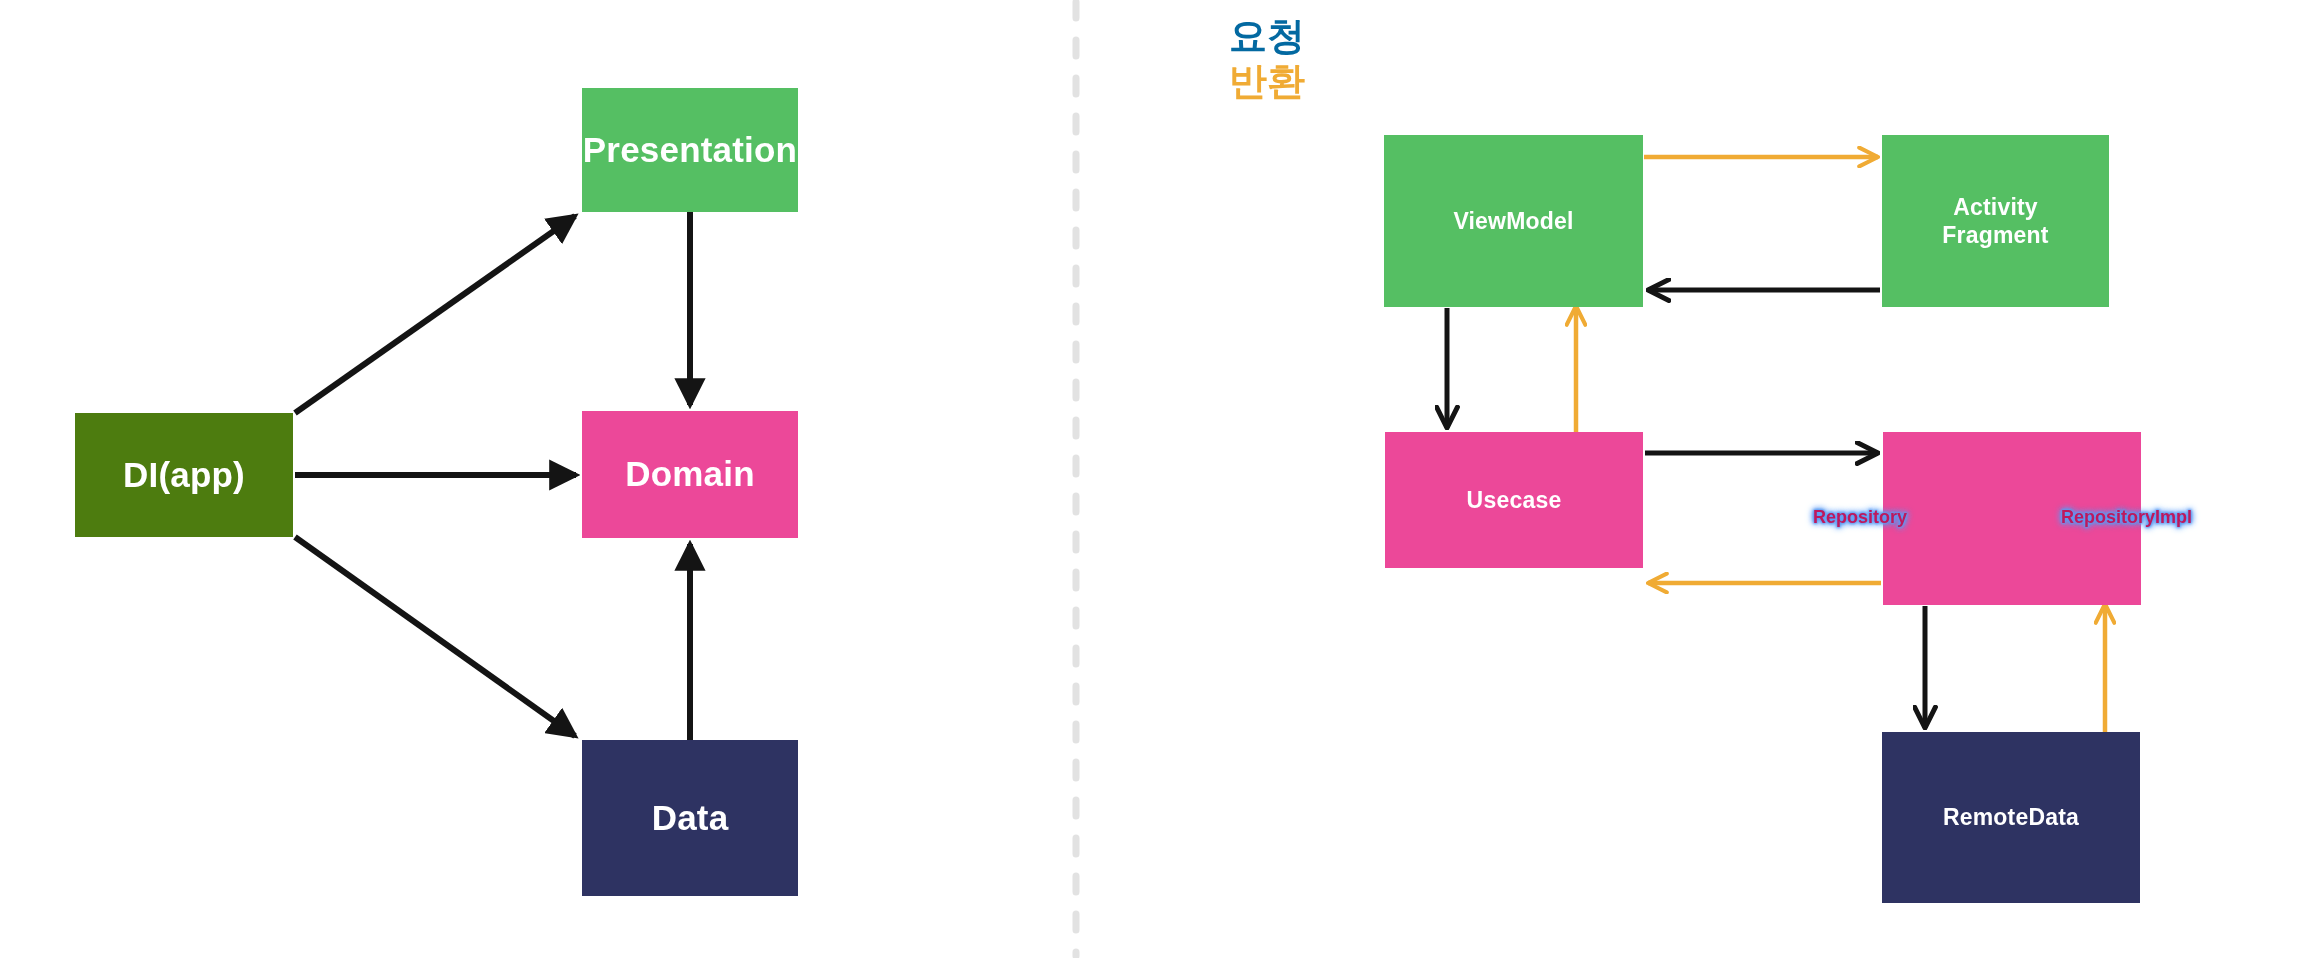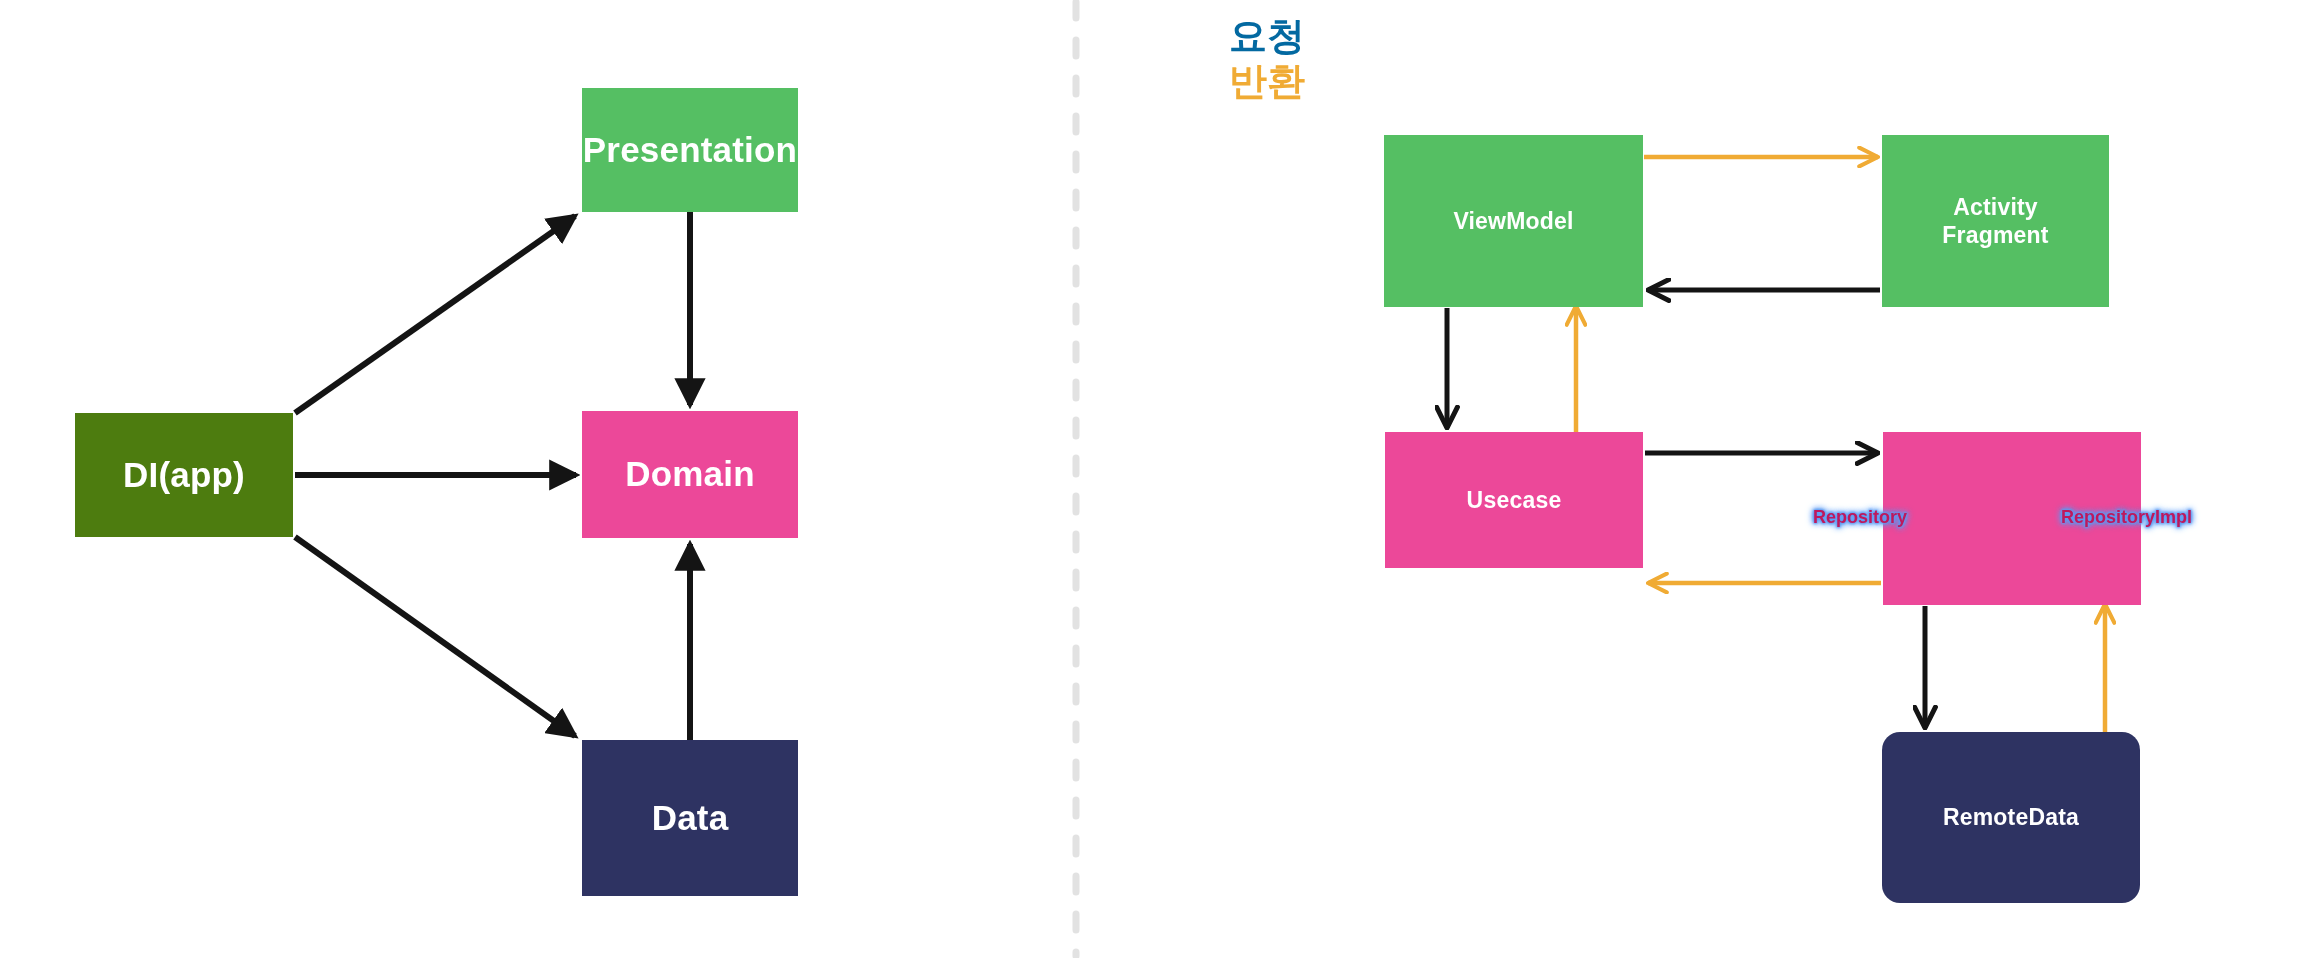--- a/index.html
+++ b/index.html
@@ -157,21 +157,21 @@
       <div>Fragment</div>
     </div>
   </div>
 
   <div class="node node-blue lbl-sm" style="left:1385px; top:432px; width:258px; height:136px;">
     <span>Usecase</span>
   </div>
 
   <div class="node node-blue lbl-sm" style="left:1883px; top:432px; width:258px; height:173px;"></div>
 
-  <div class="node node-navy lbl-sm" style="left:1882px; top:732px; width:258px; height:171px;border-radius:18px;">
+  <div class="node node-navy lbl-sm" style="left:1882px; top:732px; width:258px; height:171px;">
     <span>RemoteData</span>
   </div>
 
   <div class="float-label" style="left:1813px; top:507px;">
     <span>Repository</span>
   </div>
   <div class="float-label" style="left:2061px; top:507px;">
     <span>RepositoryImpl</span>
   </div>
 

